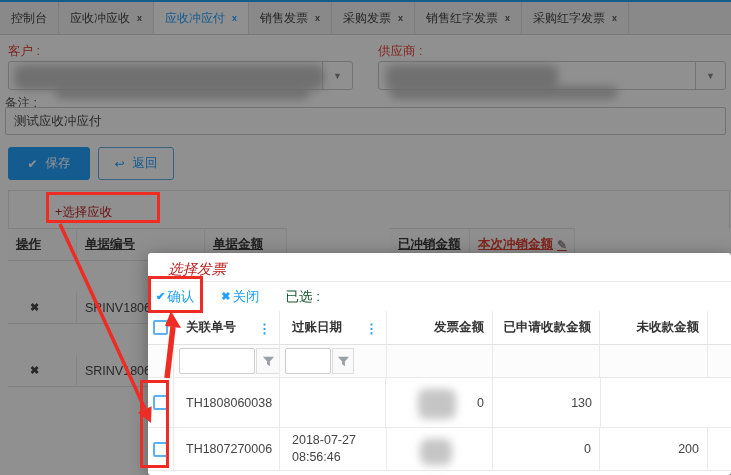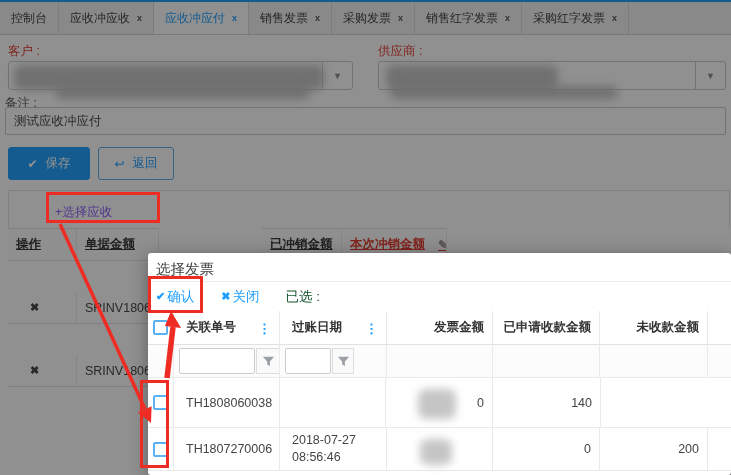--- a/index.html
+++ b/index.html
@@ -32,40 +32,40 @@
   
   .btn{position:absolute;height:33px;border-radius:3px;font-size:12.5px;display:flex;
        align-items:center;justify-content:center;gap:8px;cursor:pointer;box-sizing:border-box;}
   .btn-save{left:8px;top:147px;width:82px;background:#1E9FFF;border:1px solid #1E9FFF;color:#fff;}
   .btn-back{left:98px;top:147px;width:76px;background:#fff;border:1px solid #5cadea;color:#1E9FFF;}
   .btn .ico{font-size:12px;}
 
   
   .panel{position:absolute;left:8px;top:190px;width:722px;height:126px;
          border:1px solid #e3e3e3;border-bottom:none;box-sizing:border-box;}
-  .select-link{position:absolute;left:55px;top:204px;font-size:12.5px;color:#8b5cf6;cursor:pointer;}
+  .select-link{position:absolute;left:55px;top:204px;font-size:12.5px;color:#b91c1c;cursor:pointer;}
   .bg-table{position:absolute;left:8px;top:228px;width:723px;font-size:12.5px;color:#333;background:#fff;}
   .bg-row{display:flex;box-sizing:border-box;}
   .bg-cell{box-sizing:border-box;border-right:1px solid #ececec;border-bottom:1px solid #e0e0e0;
            display:flex;align-items:center;padding-left:8px;overflow:hidden;white-space:nowrap;}
   .bg-head .bg-cell{height:33px;font-weight:bold;border-top:1px solid #e0e0e0;background:#fdfdfd;text-decoration:underline;}
   .bg-body .bg-cell{height:32px;color:#444;}
   .c1{width:69px;} .c2{width:128px;} .c3{width:82px;} .c4{width:103px;margin-top:31px;}
   .c5{width:80px;} .c6{width:105px;} .c7{flex:1;border-right:none;}
-  .bg-head .red-col{color:#e23b2e;gap:13px;}
+  .bg-head .red-col{color:#e23b2e;gap:4px;}
   .edit-ico{color:#9b8f8e;font-size:12px;}
   .del{padding-left:22px;color:#3a3a3a;font-size:11px;font-weight:bold;cursor:pointer;}
 
   
   .overlay{position:absolute;inset:0;background:rgba(8,8,8,0.45);z-index:5;}
 
   
   .modal{position:absolute;left:148px;top:253px;width:583px;height:222px;background:#fff;
          border-radius:3px;box-shadow:0 3px 18px rgba(0,0,0,.35);z-index:6;overflow:hidden;}
-  .m-title{position:absolute;left:8px;top:7px;font-size:14.5px;color:#404040;}
+  .m-title{position:absolute;left:20px;top:7px;font-size:14.5px;color:#b91c1c;font-style:italic;}
   .m-toolbar{position:absolute;left:0;top:28px;right:0;height:30px;border-top:1px solid #ececec;
              display:flex;align-items:center;padding-left:8px;box-sizing:border-box;}
   .m-link{color:#1E9FFF;font-size:13.5px;cursor:pointer;display:flex;align-items:center;gap:2px;}
   .m-link .ico{font-size:11px;font-weight:bold;}
   .m-link.cfm{margin-left:0;} .m-link.cls{margin-left:27px;} .m-sel{margin-left:26px;color:#14532d;font-size:13.5px;}
 
   .m-table{position:absolute;left:0;top:58px;width:583px;font-size:12.5px;color:#444;}
   .m-row{display:flex;box-sizing:border-box;}
   .m-cell{box-sizing:border-box;border-right:1px solid #eaeaea;border-bottom:1px solid #eaeaea;
           display:flex;align-items:center;position:relative;overflow:hidden;}
@@ -154,20 +154,21 @@
     <span class="ico">↩</span>
     <span>返回</span>
   </div>
 
   <div class="panel"></div>
   <span class="select-link">+选择应收</span>
 
   <div class="bg-table">
     <div class="bg-row bg-head">
       <div class="bg-cell c1">操作</div>
+      <div class="bg-cell c2">单据编号</div>
       <div class="bg-cell c3">单据金额</div>
       <div class="bg-cell c4">未结款金额</div>
       <div class="bg-cell c5">已冲销金额</div>
       <div class="bg-cell c6 red-col">
         <span>本次冲销金额</span>
         <span class="edit-ico">✎</span>
       </div>
     </div>
     <div class="bg-row bg-body">
       <div class="bg-cell c1 del">✖</div>
@@ -252,21 +253,21 @@
         <div class="m-cell mc7"></div>
       </div>
 
       <div class="m-row m-r1">
         <div class="m-cell mc1">
           <div class="cb"></div>
         </div>
         <div class="m-cell mc2">TH1808060038</div>
         <div class="m-cell mc4"></div>
         <div class="m-cell mc5">0</div>
-        <div class="m-cell mc6">140</div>
+        <div class="m-cell mc6">130</div>
         <div class="m-cell mc7"></div>
       </div>
 
       <div class="m-row m-r2">
         <div class="m-cell mc1">
           <div class="cb"></div>
         </div>
         <div class="m-cell mc2">TH1807270006</div>
         <div class="m-cell mc3 date2">
           <span>2018-07-27</span>

